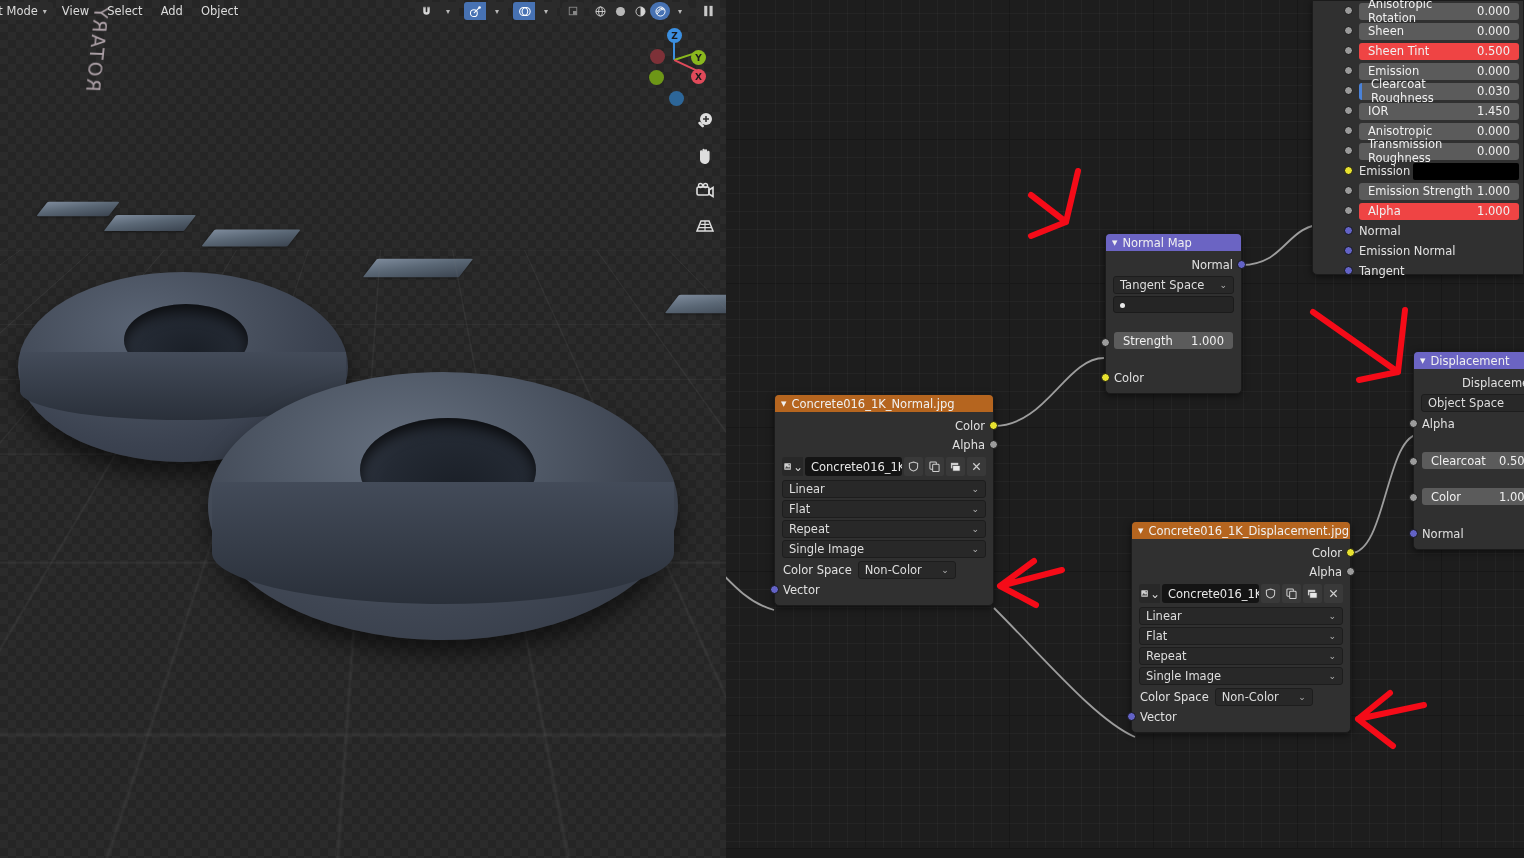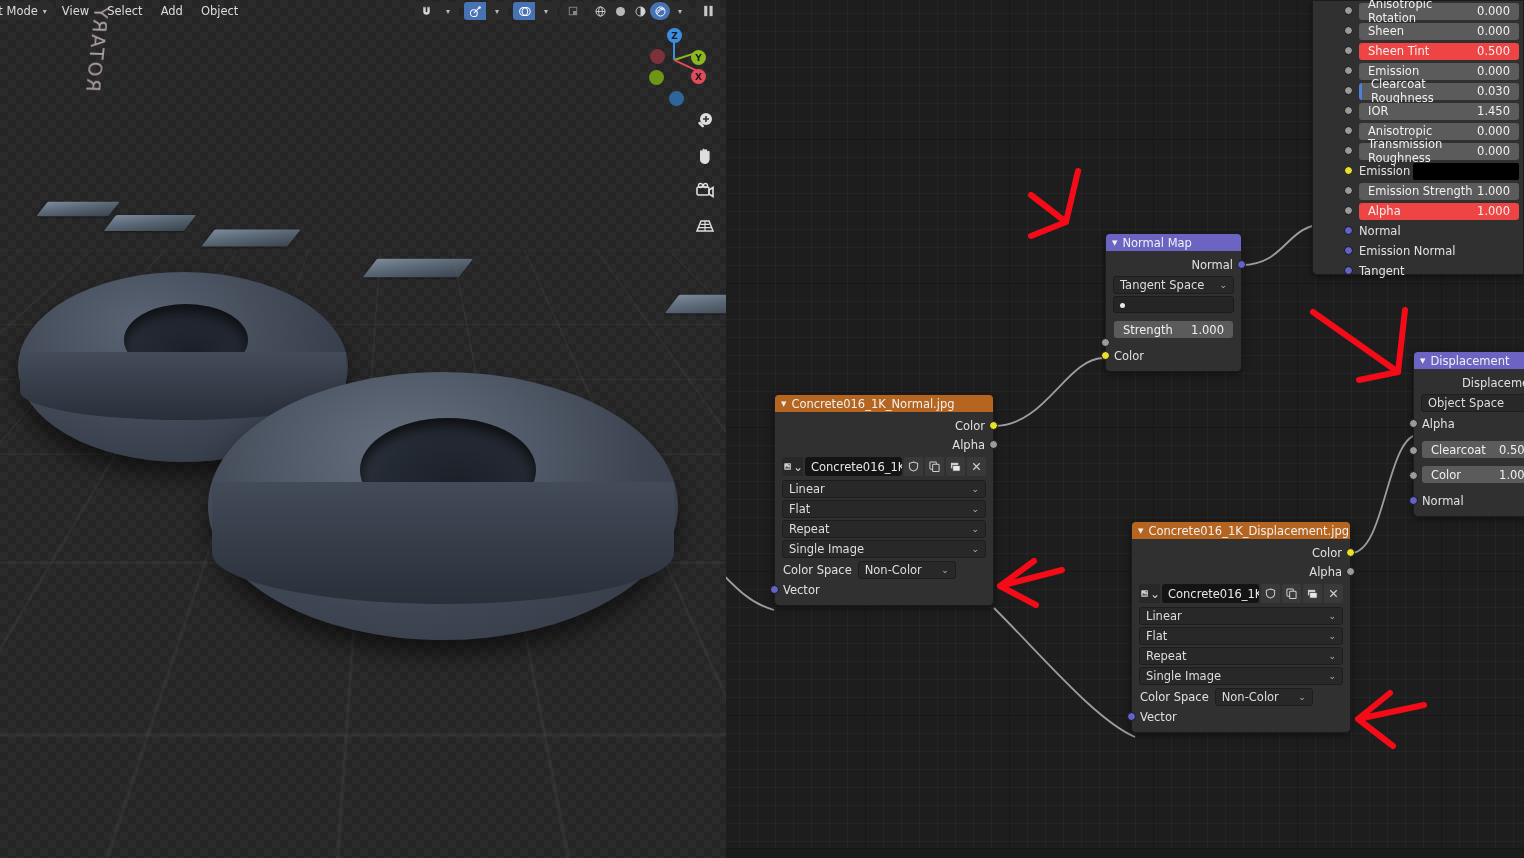--- a/index.html
+++ b/index.html
@@ -150,21 +150,21 @@
   .dd .cv{ color:#b4b4b4; font-size:9px; }
   .imgrow{ margin:3px 7px 4px 7px; height:19px; display:flex; align-items:center; gap:2px; }
   .imgbtn{ width:21px; height:19px; background:#282828; border-radius:3px 0 0 3px;
            display:flex; align-items:center; justify-content:center; gap:1px; padding-left:2px;}
   .imgname{ flex:1; height:19px; background:#141414; border-radius:3px;
             display:flex; align-items:center; padding:0 6px; font-size:11.5px; color:#e8e8e8; overflow:hidden; white-space:nowrap;}
   .ibtn{ width:19px; height:19px; background:#393939; border-radius:2px; display:flex; align-items:center; justify-content:center; }
   .csrow{ display:flex; align-items:center; height:20px; padding:0 8px; gap:6px; }
   .csrow .lbl{ flex:0 0 auto; }
   .csrow .dd{ flex:1; margin:0; }
-  .valrow{ margin:8px 8px; height:17px; background:#5b5b5b; border-radius:3px;
+  .valrow{ margin:19px 8px; height:17px; background:#5b5b5b; border-radius:3px;
            display:flex; align-items:center; justify-content:space-between; padding:0 9px;
            font-size:11.5px; color:#f0f0f0;}
   .colorfield{ margin:2px 7px; height:17px; background:#252525; border:1px solid #1b1b1b; border-radius:3px; position:relative;}
   .colorfield:after{ content:""; position:absolute; left:6px; top:6px; width:5px; height:5px; border-radius:50%; background:#e9e9e9;}
 
   
   svg.arrows{ position:absolute; left:0; top:0; width:1524px; height:858px; pointer-events:none; z-index:60;}
 
   
   #props{ position:absolute; right:0; top:0; width:212px; height:275px; z-index:40;

